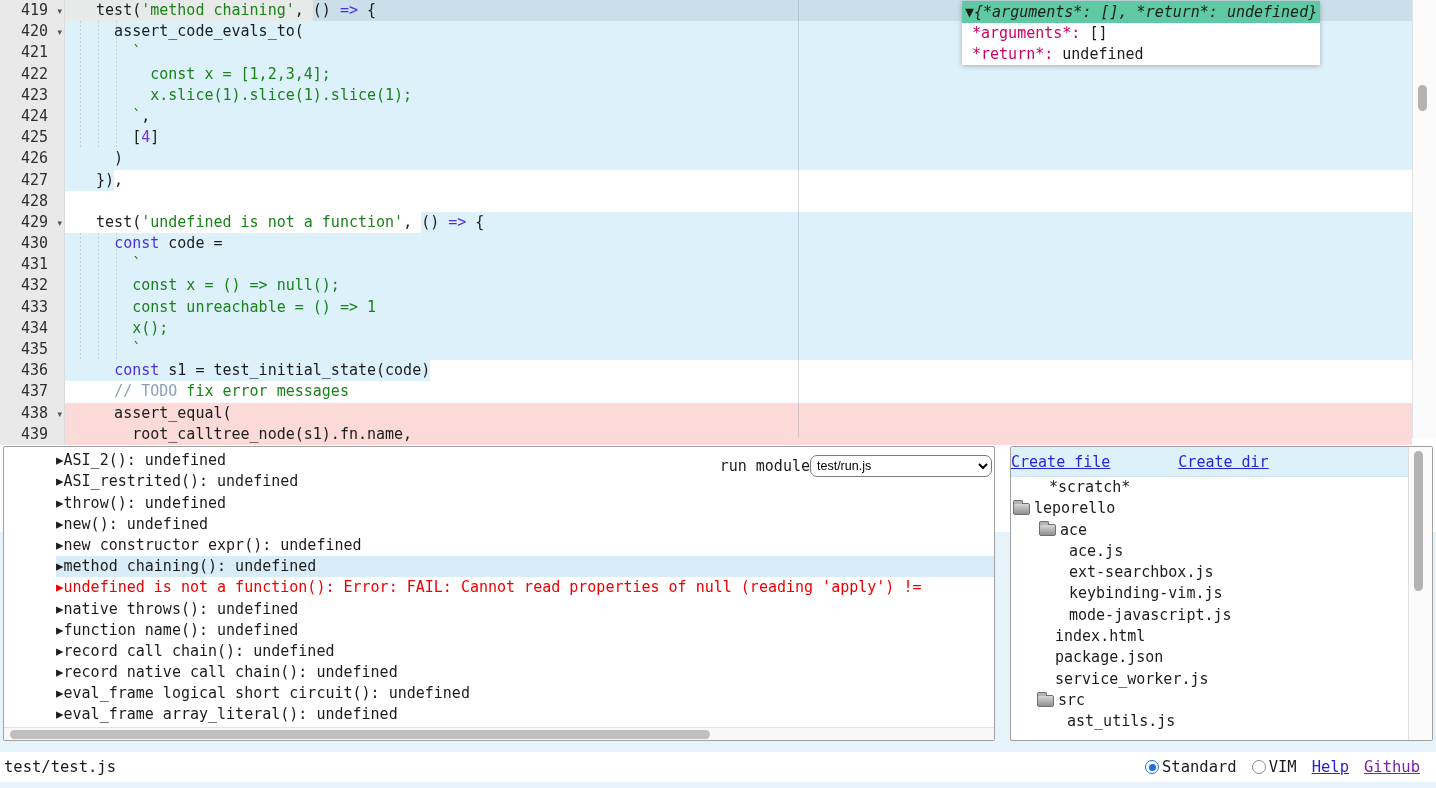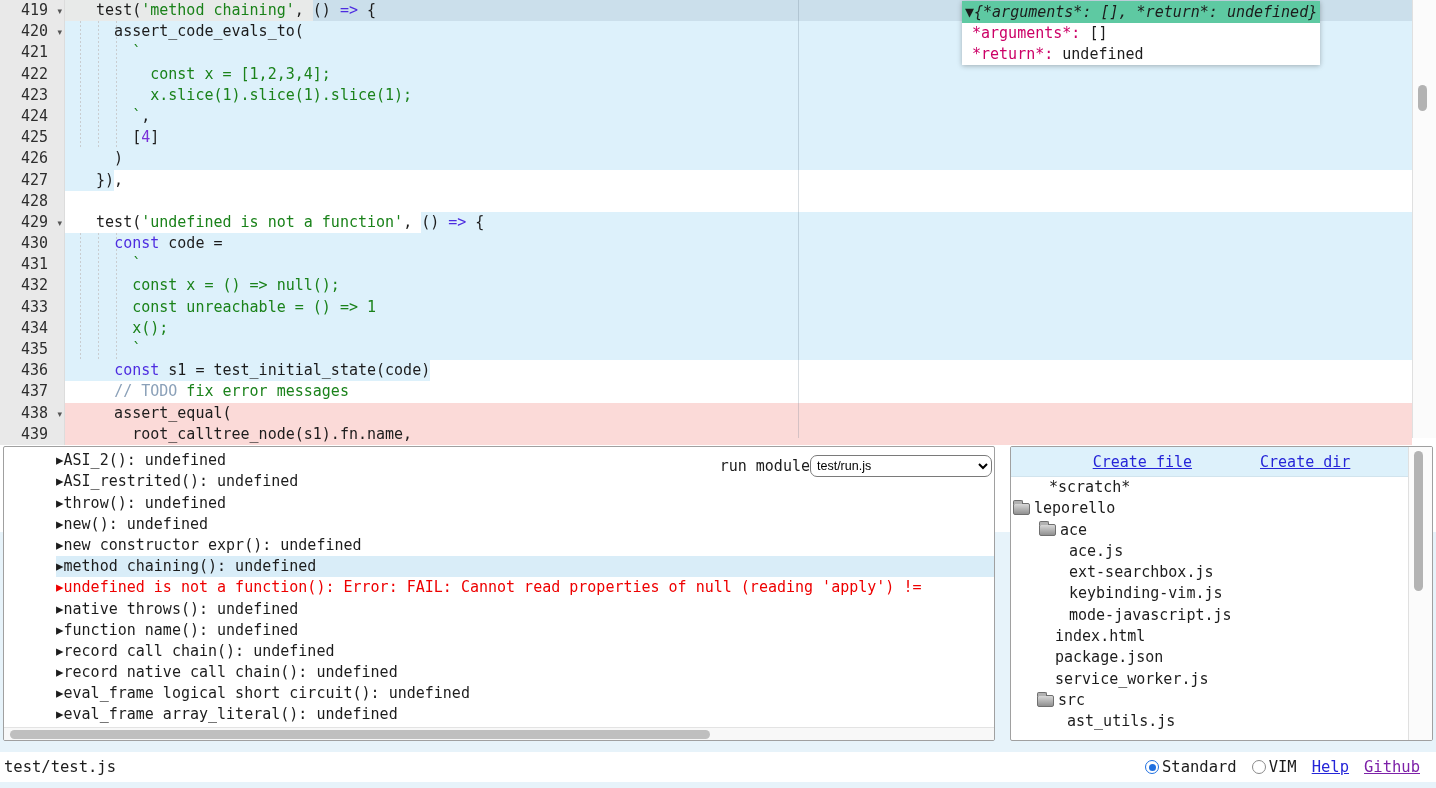--- a/index.html
+++ b/index.html
@@ -52,21 +52,21 @@
   .log-row.err{color:var(--err-text)}
   .tri{font-family:"DejaVu Sans",sans-serif}
   #run-module{position:absolute;top:8px;right:2px;display:flex;align-items:center;gap:0;z-index:5}
   #run-module label{font-size:15px}
   #run-sel{width:182px;height:22px;font-family:"Liberation Sans","DejaVu Sans",sans-serif;font-size:12.5px;
            border:1px solid #7a7a7a;border-radius:7px;background:#fff;padding:0 2px}
   #hscroll{position:absolute;left:0;right:0;bottom:0;height:13px;background:#f8f8f8;border-top:1px solid #e3e3e3}
   #h-thumb{position:absolute;left:6px;top:2px;width:700px;height:9px;background:#bfbfbf;border-radius:5px}
 
   #filetree{left:1010px;top:446px;width:423px;height:295px;overflow:hidden}
-  #ft-head{height:30px;background:var(--sel-light);display:flex;align-items:center;justify-content:center;gap:68px;border-bottom:1px solid rgba(0,0,0,.05)}
+  #ft-head{height:30px;background:var(--sel-light);display:flex;align-items:center;gap:68px;border-bottom:1px solid rgba(0,0,0,.05)}
   .lnk{text-decoration:underline;cursor:pointer}
   .lnk.blue{color:var(--link-blue)}
   .lnk.purple{color:var(--link-purple)}
   #ft-body{position:absolute;left:0;top:30px;right:0;bottom:0;overflow:hidden}
   .trow{height:21.3px;line-height:21.3px;white-space:pre;display:flex;align-items:center}
   .folder{display:inline-block;width:17px;height:12px;margin-right:4px;position:relative;flex:0 0 17px;
           background:linear-gradient(180deg,#d8d8d8,#909090);border:1px solid #6f6f6f;border-radius:2px}
   .folder::before{content:"";position:absolute;top:-4px;left:-1px;width:8px;height:3px;background:#b2b2b2;
           border:1px solid #6f6f6f;border-bottom:none;border-radius:2px 2px 0 0}
   #ft-scroll{height:100%;right:0;top:0}

